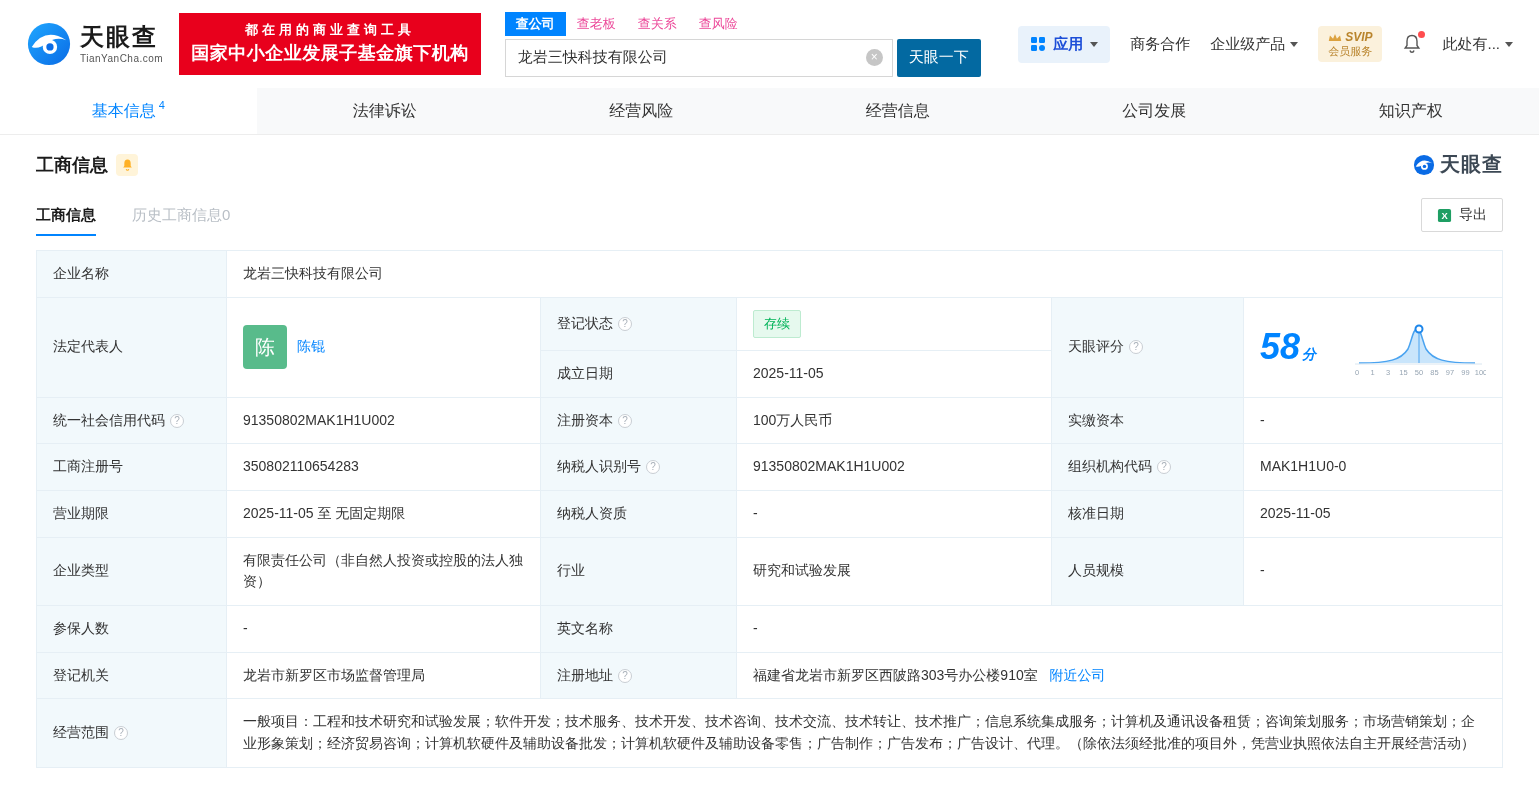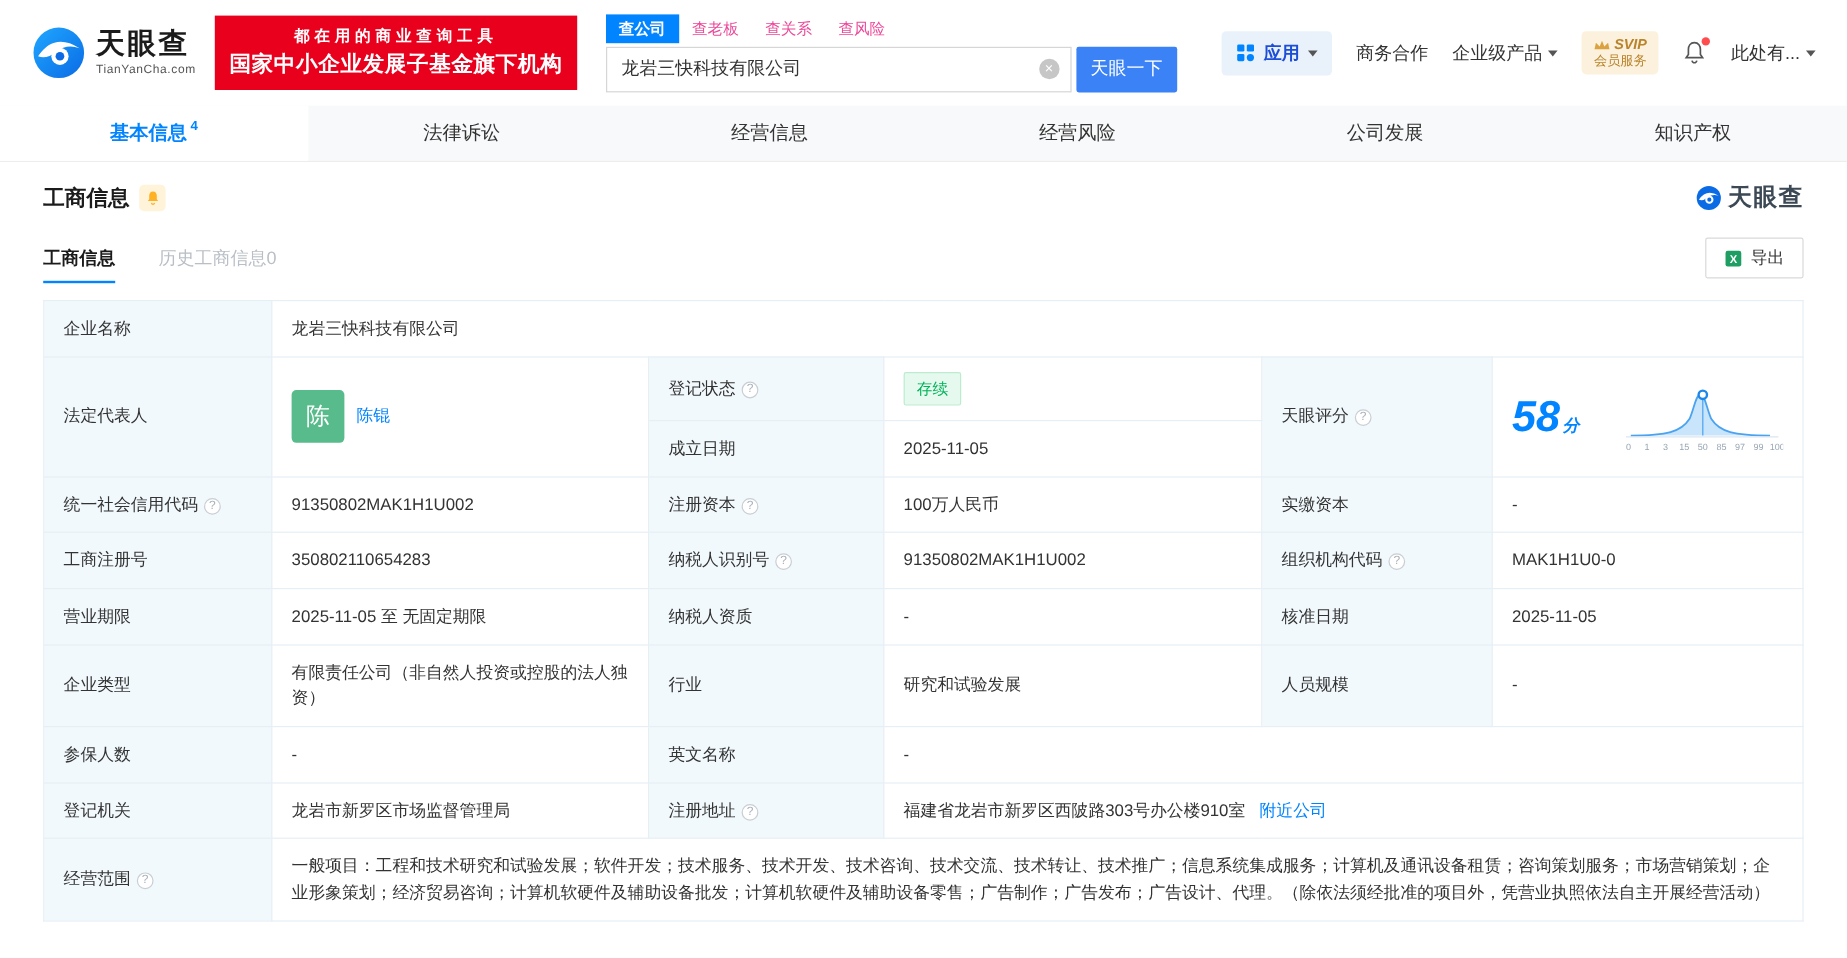--- a/index.html
+++ b/index.html
@@ -20,38 +20,38 @@
 
   .search-area{display:flex;flex-direction:column;margin-left:8px}
   .search-tabs{display:flex;align-items:flex-end;height:24px}
   .search-tab{font-size:13px;color:#ec4899;padding:3px 11px;cursor:pointer}
   .search-tab.active{background:#0084ff;color:#fff;font-weight:bold}
   .search-row{display:flex;margin-top:3px}
   .search-box{position:relative;width:388px;height:38px;border:1px solid #d6d6d6;display:flex;align-items:center;background:#fff}
   .search-box input{flex:1;border:0;outline:0;font-size:15px;color:#333;padding:0 34px 0 12px;height:100%;font-family:inherit;background:transparent}
   .clear-icon{position:absolute;right:9px;width:17px;height:17px;border-radius:50%;background:#c6c6c6;color:#fff;
               font-size:12px;line-height:17px;text-align:center;cursor:pointer}
-  .search-btn{width:84px;height:38px;background:#3b82f6;color:#fff;font-size:15px;border:0;margin-left:4px;
+  .search-btn{width:84px;height:38px;background:#0369a1;color:#fff;font-size:15px;border:0;margin-left:4px;
               cursor:pointer;border-radius:2px;font-family:Liberation Mono, monospace}
 
   .hright{margin-left:auto;display:flex;align-items:center;gap:20px}
   .apps-pill{display:flex;align-items:center;gap:7px;background:#e9f2fb;border-radius:4px;padding:9px 12px;cursor:pointer}
   .apps-pill .txt{font-size:15px;color:#1d4ed8;font-weight:bold}
   .caret{width:0;height:0;border-left:4px solid transparent;border-right:4px solid transparent;border-top:5px solid #555}
   .nav-link{font-size:15px;color:#333;cursor:pointer;display:flex;align-items:center;gap:5px;white-space:nowrap}
   .svip{background:#fbf1dc;border-radius:4px;padding:4px 10px;text-align:center;cursor:pointer;line-height:1.25}
   .svip .s1{display:flex;align-items:center;justify-content:center;gap:3px;color:#b9842c;font-weight:bold;font-size:12px;font-style:italic}
   .svip .s2{color:#b9842c;font-size:11px}
   .bell-wrap{position:relative;cursor:pointer;display:flex}
   .bell-dot{position:absolute;top:-2px;right:-3px;width:7px;height:7px;background:#ff4d4f;border-radius:50%}
 
   
   .main-tabs{display:flex;background:#f8f9fa;border-bottom:1px solid #ededed;height:47px}
   .mtab{flex:1;display:flex;align-items:center;justify-content:center;font-size:16px;color:#333;cursor:pointer;white-space:nowrap}
-  .mtab.active{background:#fff;color:#0084ff;font-weight:bold}
+  .mtab.active{background:#fff;color:#0084ff;font-weight:normal}
   .mtab .sup{font-size:11px;color:#0084ff;margin-left:3px;transform:translateY(-6px)}
   .mtab.history{color:#ff9524;font-weight:bold}
   .vip-tag{font-size:10px;font-style:italic;font-weight:bold;color:#ff9524;transform:translateY(-8px);margin-left:2px}
   .q{display:inline-block;width:14px;height:14px;line-height:12px;text-align:center;border:1px solid #c9ced4;border-radius:50%;
      font-size:10px;color:#a8b0b9;margin-left:5px;cursor:pointer;background:#fff;vertical-align:1px;font-style:normal;font-weight:normal}
 
   
   .content{padding:0 36px}
   .sec-head{display:flex;align-items:center;margin-top:16px}
   .sec-title{font-size:18px;font-weight:bold;color:#1b1b1b}
@@ -167,24 +167,24 @@
 
 <nav class="main-tabs">
   <div class="mtab active">
     <span>基本信息</span>
     <span class="sup">4</span>
   </div>
   <div class="mtab">
     <span>法律诉讼</span>
   </div>
   <div class="mtab">
+    <span>经营风险</span>
+  </div>
+  <div class="mtab">
     <span>经营信息</span>
-  </div>
-  <div class="mtab">
-    <span>经营风险</span>
   </div>
   <div class="mtab">
     <span>公司发展</span>
   </div>
   <div class="mtab">
     <span>知识产权</span>
   </div>
 </nav>
 
 <main class="content">

